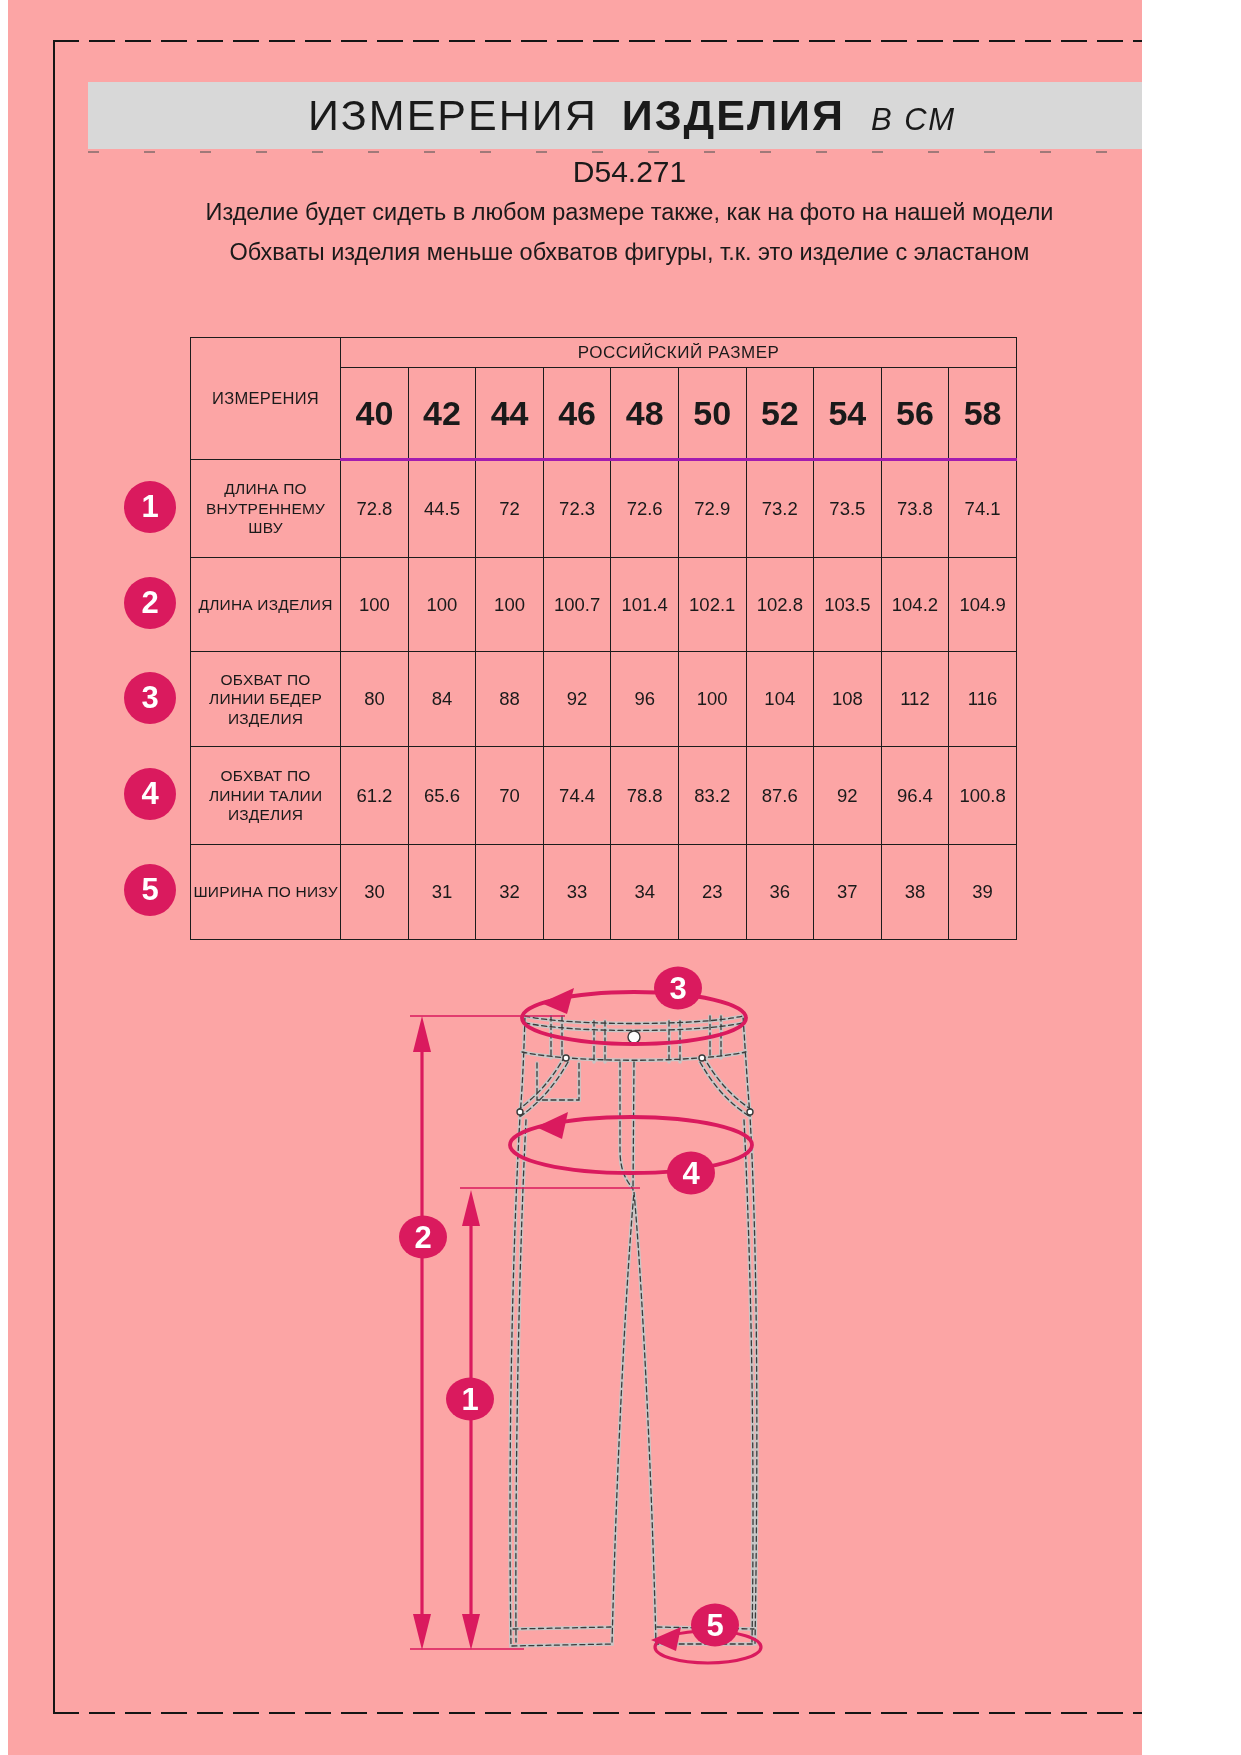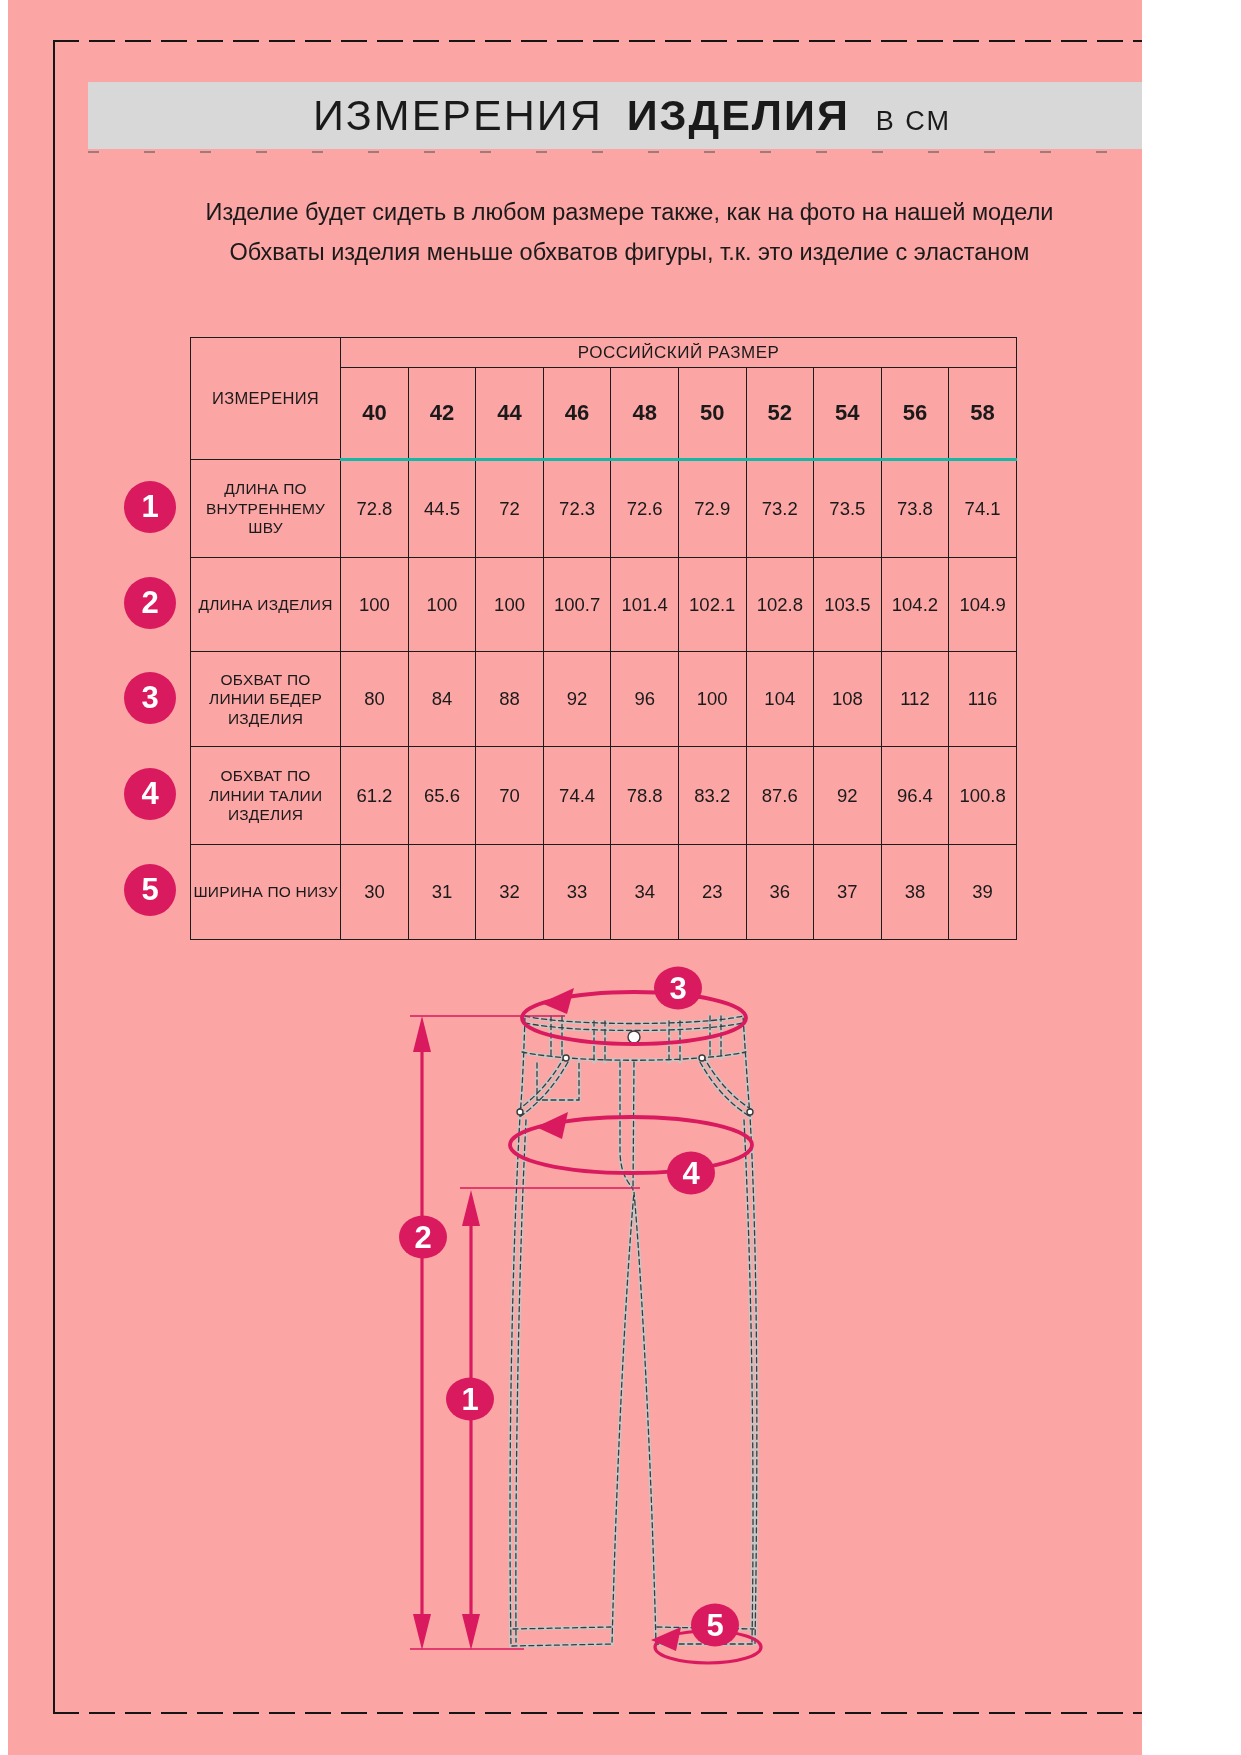--- a/index.html
+++ b/index.html
@@ -18,38 +18,38 @@
   .border-top{top:40px;} .border-bottom{top:1712px;}
   .border-v{position:absolute;top:40px;width:2px;height:1674px;background:#151515;}
   .border-left{left:45px;} .border-right{left:1198px;}
 
   
   .title-bar{position:absolute;left:80px;top:82px;width:1088px;height:67px;
     background:var(--title-bg);display:flex;align-items:baseline;justify-content:center;
     line-height:67px;white-space:nowrap;}
   .title-bar .t1{font-size:43px;font-weight:400;letter-spacing:2px;}
   .title-bar .t2{font-size:43px;font-weight:700;letter-spacing:2px;margin-left:24px;}
-  .title-bar .t3{font-size:27px;font-weight:400;letter-spacing:2px;margin-left:26px;}
+  .title-bar .t3{font-size:31px;font-weight:400;letter-spacing:2px;margin-left:26px;font-style:italic;}
   .title-ticks{position:absolute;left:80px;top:151px;width:1088px;height:2px;
     background:repeating-linear-gradient(90deg,#555 0 11px,transparent 11px 56px);opacity:.55;}
 
   .model{position:absolute;left:45px;top:155px;width:1153px;text-align:center;
     font-size:30px;font-weight:400;}
   .note{position:absolute;left:45px;width:1153px;text-align:center;font-size:23.5px;}
   .note1{top:199px;} .note2{top:239px;}
 
   
   table.size-table{position:absolute;left:182px;top:337px;width:827px;
     border-collapse:collapse;table-layout:fixed;}
   table.size-table th,table.size-table td{
     border:1.6px solid #1c1c1c;text-align:center;vertical-align:middle;padding:0;}
   .group-h{height:29px;font-size:17px;font-weight:400;letter-spacing:.5px;}
   .measure-h{font-size:16.5px;font-weight:400;letter-spacing:.3px;}
   tr.size-row{height:92px;}
-  tr.size-row th{font-size:22px;font-weight:800;border-bottom:3px solid #14b8a6;}
+  tr.size-row th{font-size:34px;font-weight:800;border-bottom:3px solid #a21caf;}
   td.label-cell{font-size:15.5px;line-height:1.25;padding:0 4px;letter-spacing:.2px;}
   td.value-cell{font-size:18.5px;}
 
   
   .row-badge{position:absolute;left:116px;width:52px;height:52px;border-radius:50%;
     background:var(--accent);color:#fff;font-size:31px;font-weight:700;
     display:flex;align-items:center;justify-content:center;}
 
   
   svg.diagram{position:absolute;left:0;top:0;pointer-events:none;}
@@ -71,20 +71,21 @@
   <div class="border-v border-left"></div>
   <div class="border-v border-right"></div>
 
   <div class="title-bar">
     <span class="t1">ИЗМЕРЕНИЯ</span>
     <span class="t2">ИЗДЕЛИЯ</span>
     <span class="t3">В СМ</span>
   </div>
   <div class="title-ticks"></div>
 
+  <div class="model">D54.271</div>
   <div class="note note2">Обхваты изделия меньше обхватов фигуры, т.к. это изделие с эластаном</div>
   <div class="note note1">Изделие будет сидеть в любом размере также, как на фото на нашей модели</div>
 
   <table class="size-table">
     <colgroup>
       <col style="width:150px">
       <col style="width:67.5px">
         <col style="width:67.5px">
         <col style="width:67.5px">
         <col style="width:67.5px">

